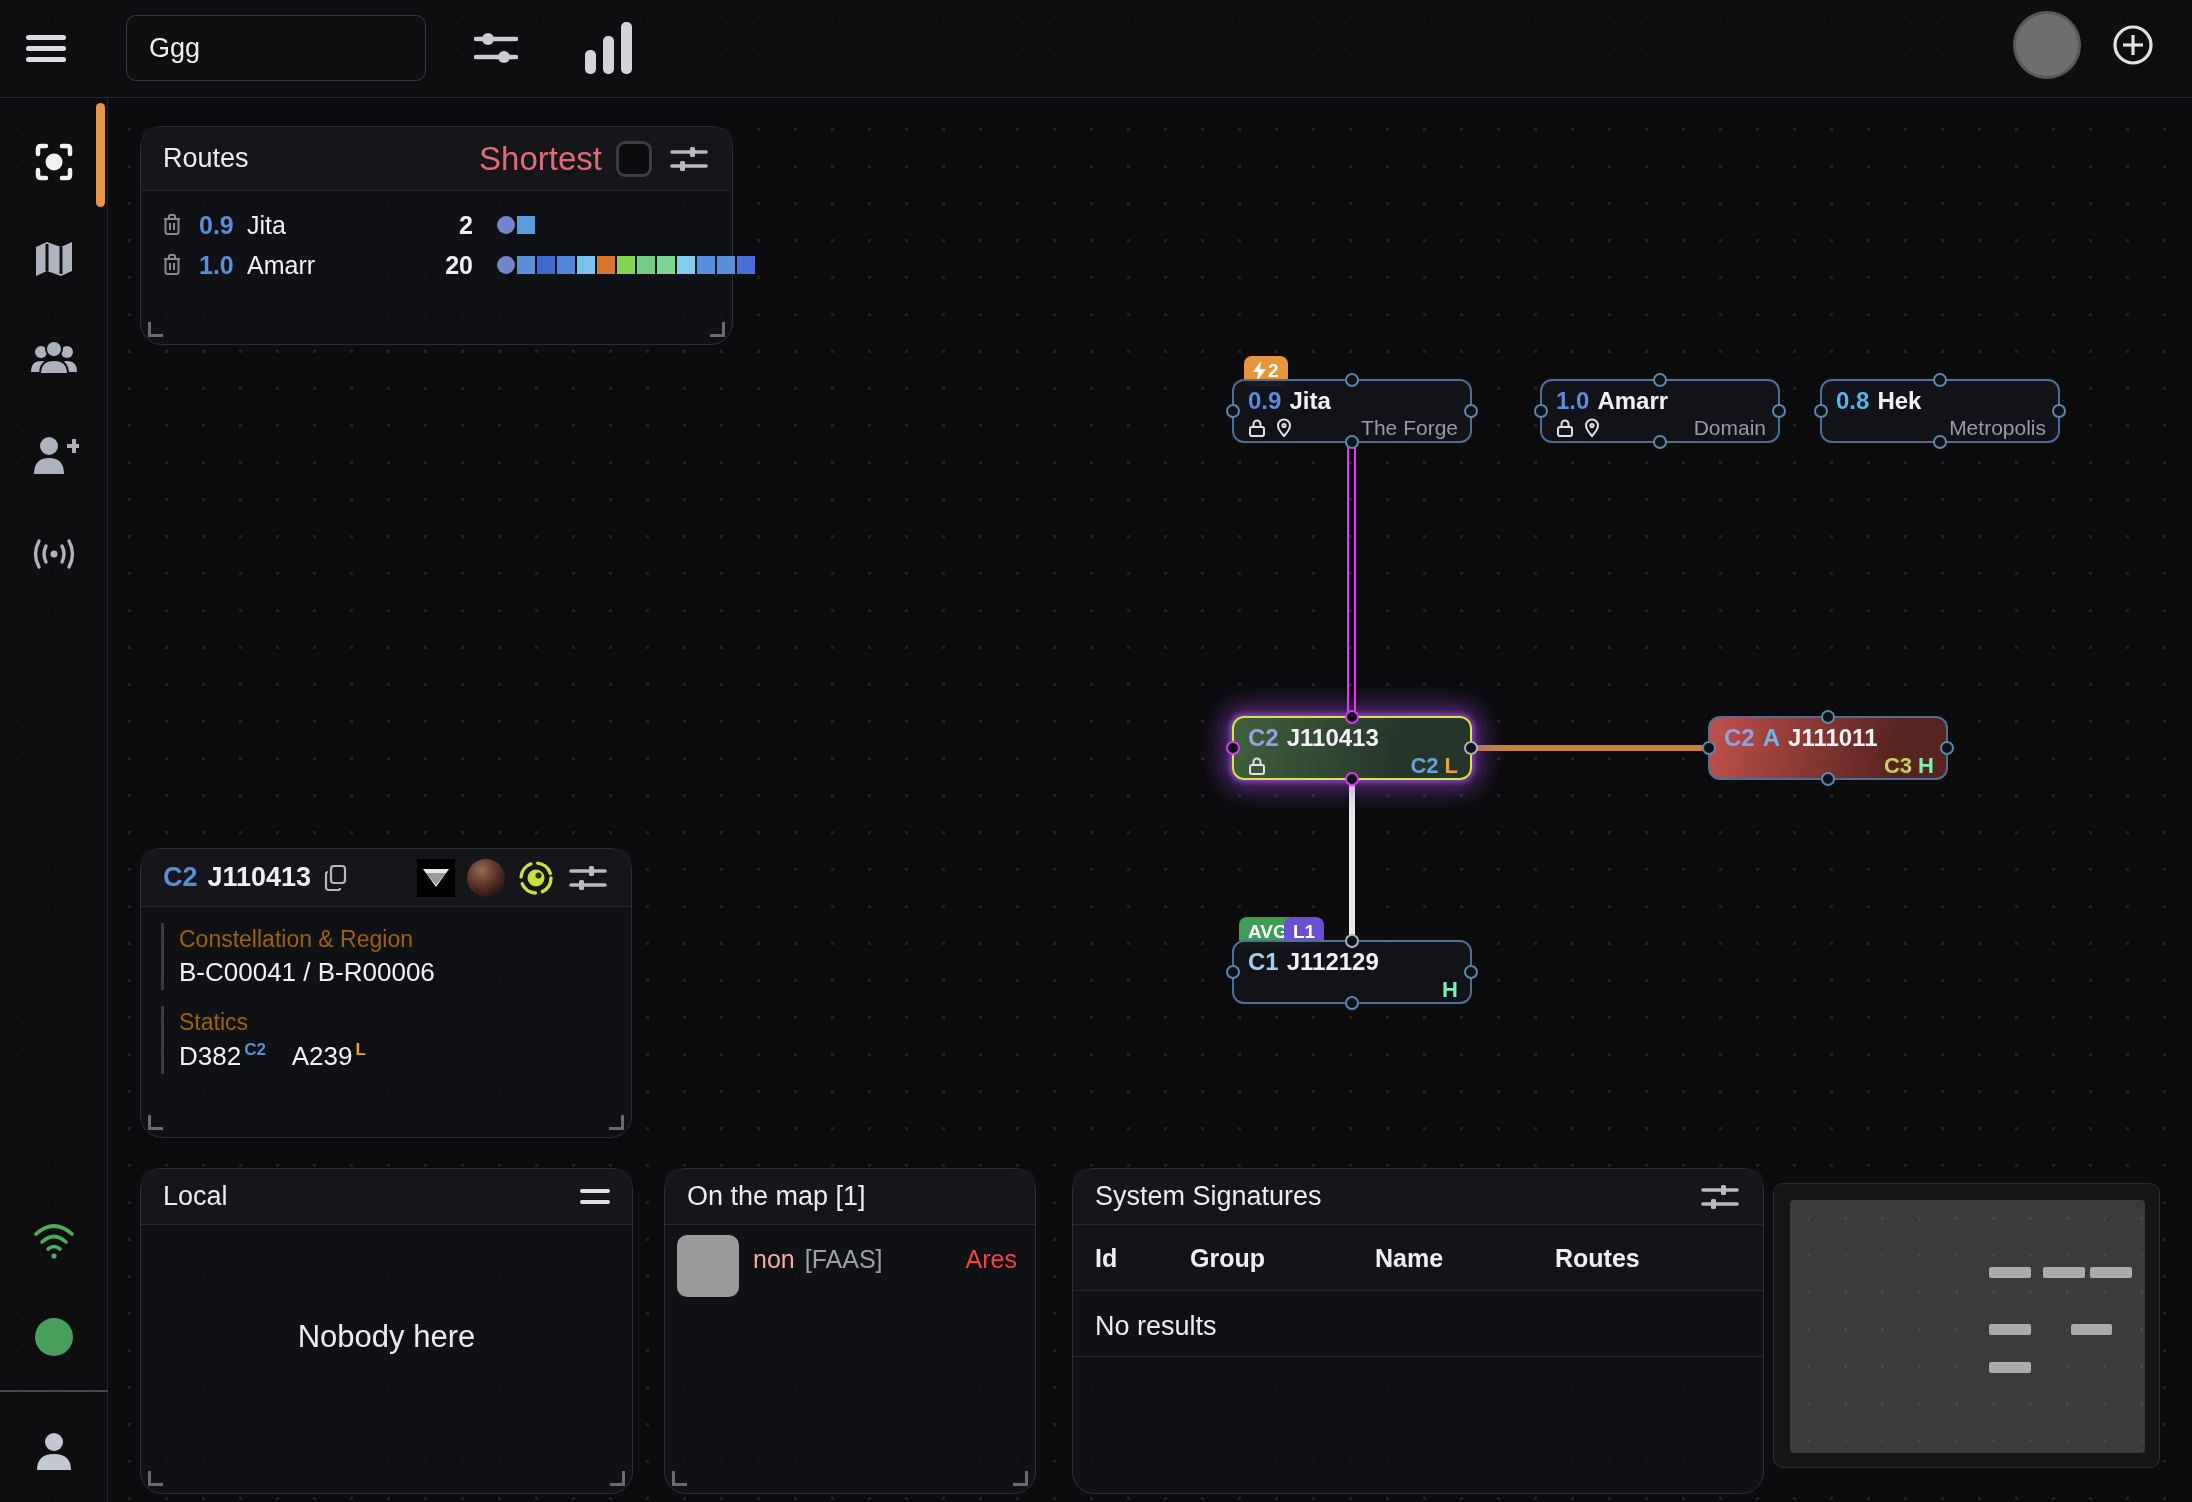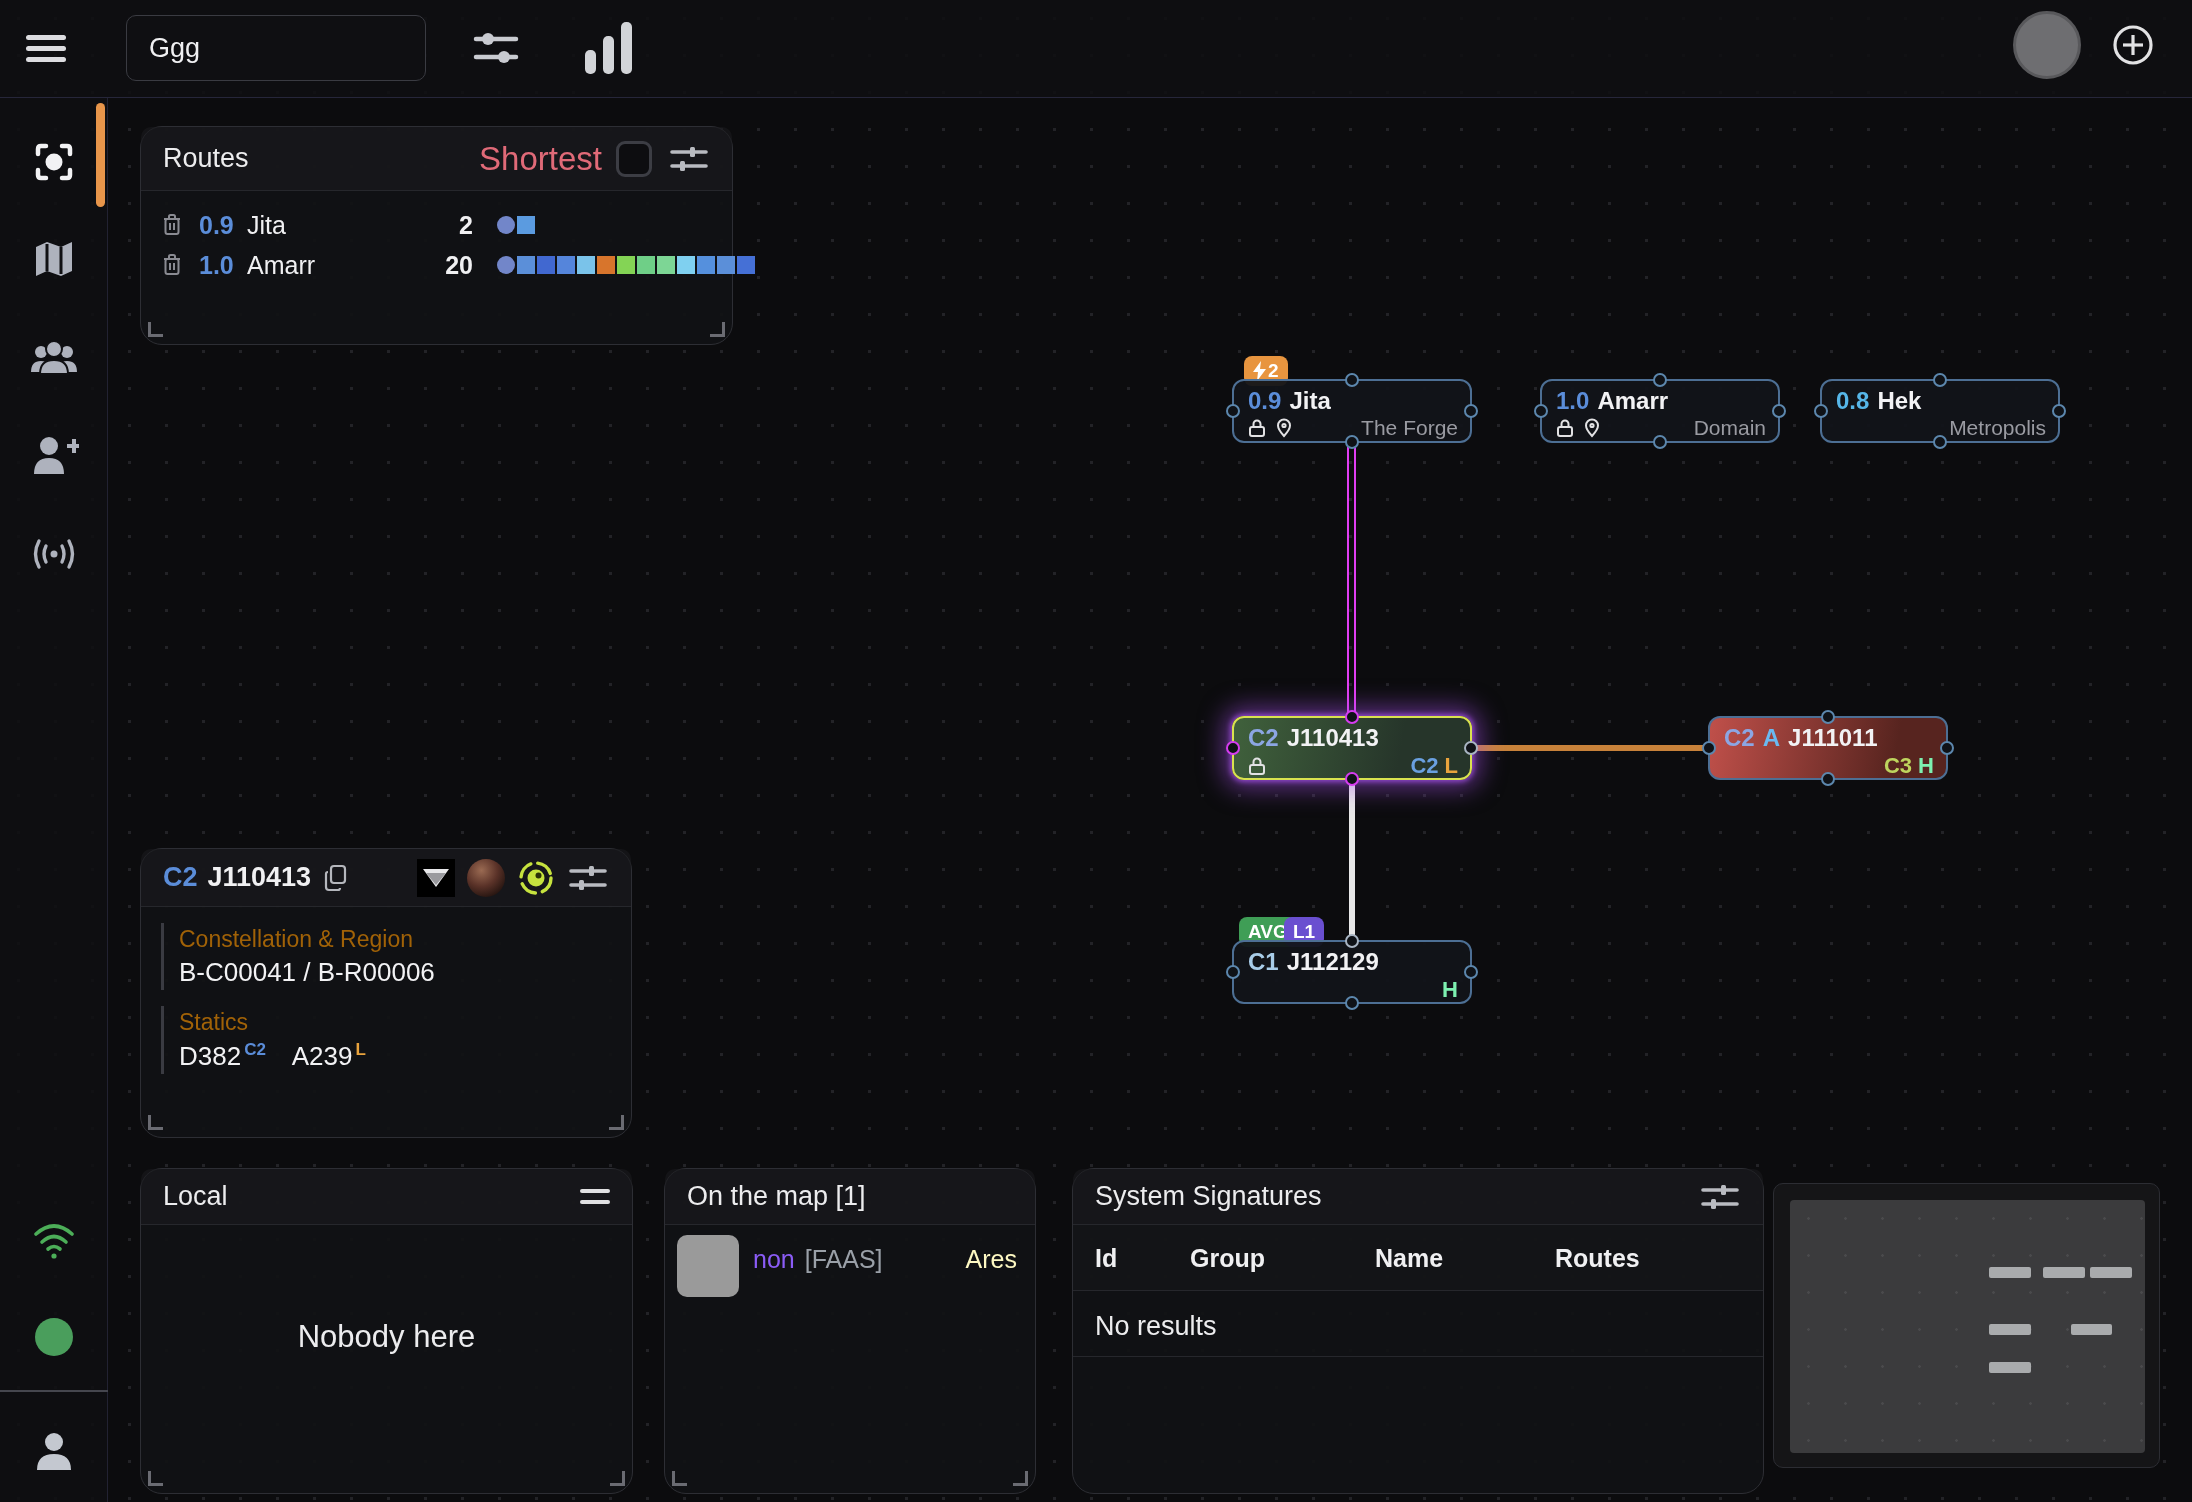--- a/index.html
+++ b/index.html
@@ -100,23 +100,23 @@
   .static-sup { font-size:17px; font-weight:bold; vertical-align:super; margin-left:3px; }
   .sup-c2 { color:#5b8dd9; } .sup-l { color:#e8a33d; }
   
   #local-panel { left:140px; top:1168px; width:493px; height:326px; }
   .local-menu-icon { margin-left:auto; cursor:pointer; }
   .local-menu-icon span { display:block; width:30px; height:4px; background:#e0e0e2; border-radius:2px; margin:7px 0; }
   .nobody { position:absolute; left:0; top:150px; width:100%; text-align:center; color:#ececee; font-size:31px; }
   #onmap-panel { left:664px; top:1168px; width:372px; height:326px; }
   .pilot-row { display:flex; align-items:flex-start; padding:10px 18px 0 12px; }
   .pilot-avatar { width:62px; height:62px; background:#9a9a9a; border-radius:10px; }
-  .pilot-name { color:#8b5cf6; font-size:25px; margin:10px 0 0 14px; }
+  .pilot-name { color:#fca5a5; font-size:25px; margin:10px 0 0 14px; }
   .pilot-corp { color:#9aa0a8; font-size:25px; margin:10px 0 0 10px; }
-  .pilot-ship { color:#fef9c3; font-size:25px; margin:10px 0 0 auto; }
+  .pilot-ship { color:#ef4444; font-size:25px; margin:10px 0 0 auto; }
   #sig-panel { left:1063px; top:1168px; width:692px; height:326px;margin-left:9px; }
   .sig-cols { position:relative; height:66px; border-bottom:1px solid #26272c; background:rgba(22,23,26,0.5); }
   .sig-col { position:absolute; top:50%; transform:translateY(-50%); font-size:25px; font-weight:bold; color:#f0f0f2; cursor:pointer; }
   .sig-col.c0{left:22px;} .sig-col.c1{left:117px;} .sig-col.c2{left:302px;} .sig-col.c3{left:482px;}
   .sig-empty { font-size:27px; color:#ececee; padding:20px 0 0 22px; height:66px; }
   .sig-sep { border-bottom:1px solid #26272c; }
   
   #minimap { left:1773px; top:1183px; width:387px; height:285px; background:#151517;
     border:1px solid #2c2d33; border-radius:10px; position:absolute; z-index:10; cursor:pointer; }
   .mini-inner { position:absolute; left:16px; top:16px; width:355px; height:253px; background:#3b3b3d; border-radius:4px;

